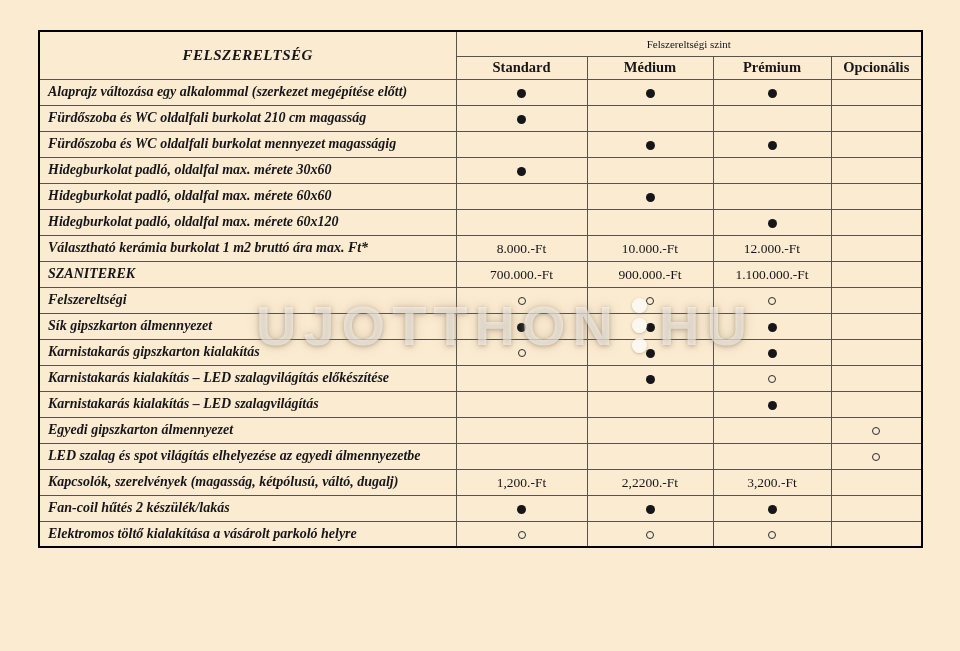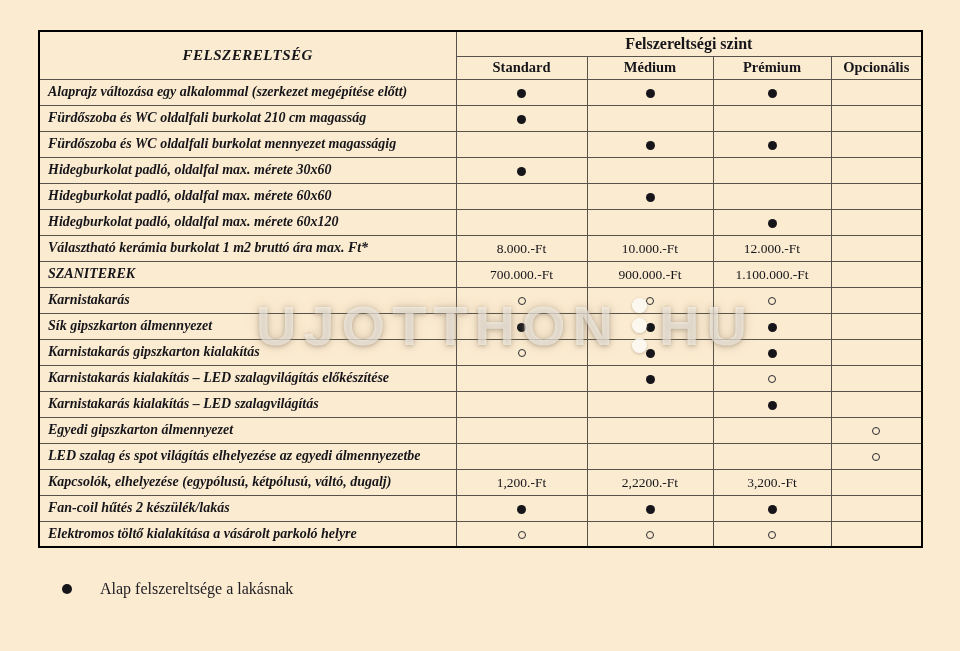--- a/index.html
+++ b/index.html
@@ -31,22 +31,22 @@
   }
   th.corner {
     font-size: 15px;
     font-weight: bold;
     font-style: italic;
     text-align: center;
     letter-spacing: 0.5px;
   }
   th.group {
     height: 25px;
-    font-size: 16px;
-    font-weight: bold;
+    font-size: 11px;
+    font-weight: normal;
   }
   tr.colhead th {
     height: 23px;
     font-size: 14.5px;
     font-weight: bold;
     text-align: center;
   }
   tbody td { height: 26px; }
   td.label {
     font-size: 14px;
@@ -198,21 +198,21 @@
           <td class="cell"></td>
         </tr>
         <tr>
           <td class="label">SZANITEREK</td>
           <td class="cell"><span class="price">700.000.-Ft</span></td>
           <td class="cell"><span class="price">900.000.-Ft</span></td>
           <td class="cell"><span class="price">1.100.000.-Ft</span></td>
           <td class="cell"></td>
         </tr>
         <tr>
-          <td class="label">Karnistakarás</td>
+          <td class="label">Felszereltségi</td>
           <td class="cell"><span class="dot open"></span></td>
           <td class="cell"><span class="dot open"></span></td>
           <td class="cell"><span class="dot open"></span></td>
           <td class="cell"></td>
         </tr>
         <tr>
           <td class="label">Sík gipszkarton álmennyezet</td>
           <td class="cell"><span class="dot filled"></span></td>
           <td class="cell"><span class="dot filled"></span></td>
           <td class="cell"><span class="dot filled"></span></td>
@@ -247,21 +247,21 @@
           <td class="cell"><span class="dot open"></span></td>
         </tr>
         <tr>
           <td class="label">LED szalag és spot világítás elhelyezése az egyedi álmennyezetbe</td>
           <td class="cell"></td>
           <td class="cell"></td>
           <td class="cell"></td>
           <td class="cell"><span class="dot open"></span></td>
         </tr>
         <tr>
-          <td class="label">Kapcsolók, elhelyezése (egypólusú, kétpólusú, váltó, dugalj)</td>
+          <td class="label">Kapcsolók, szerelvények (magasság, kétpólusú, váltó, dugalj)</td>
           <td class="cell"><span class="price">1,200.-Ft</span></td>
           <td class="cell"><span class="price">2,2200.-Ft</span></td>
           <td class="cell"><span class="price">3,200.-Ft</span></td>
           <td class="cell"></td>
         </tr>
         <tr>
           <td class="label">Fan-coil hűtés 2 készülék/lakás</td>
           <td class="cell"><span class="dot filled"></span></td>
           <td class="cell"><span class="dot filled"></span></td>
           <td class="cell"><span class="dot filled"></span></td>
@@ -281,21 +281,15 @@
     <span>UJOTTHON</span>
     <span class="wm-dots">
         <i></i>
         <i></i>
         <i></i>
       </span>
     <span>HU</span>
   </div>
 
   <div class="legend">
-    <div class="legend-item">
-      <span class="sym">
-          <span class="dot filled"></span>
-        </span>
-      <span>Alap felszereltsége a lakásnak</span>
-    </div>
   </div>
 
 </div>
 
 </body></html>

